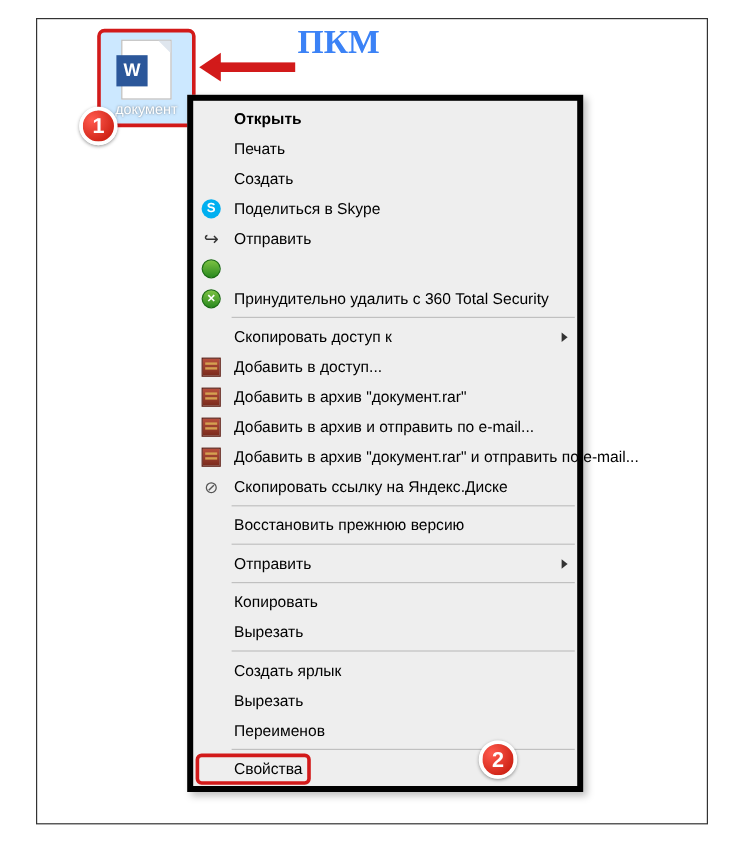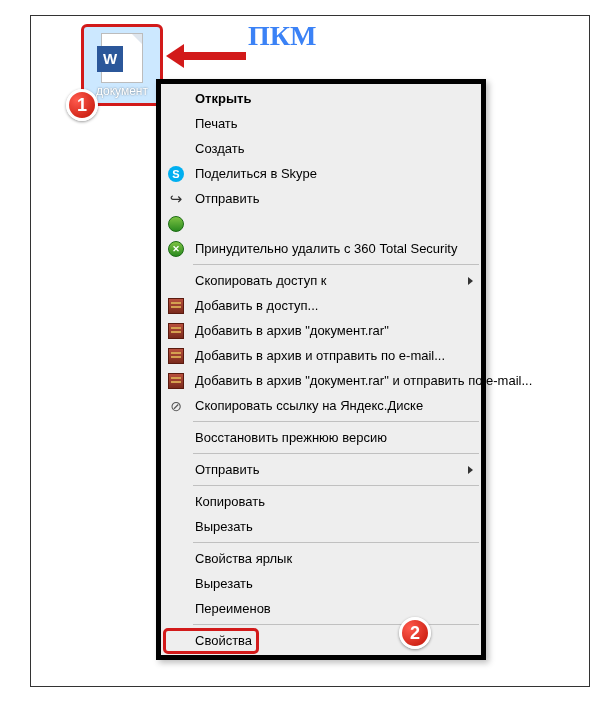--- a/index.html
+++ b/index.html
@@ -300,21 +300,21 @@
     </div>
     <div class="menu-item">
       <div class="menu-icon"></div>
       <div class="menu-label">Вырезать</div>
     </div>
 
     <div class="separator"></div>
 
     <div class="menu-item">
       <div class="menu-icon"></div>
-      <div class="menu-label">Свойства ярлык</div>
+      <div class="menu-label">Создать ярлык</div>
     </div>
     <div class="menu-item">
       <div class="menu-icon"></div>
       <div class="menu-label">Вырезать</div>
     </div>
     <div class="menu-item">
       <div class="menu-icon"></div>
       <div class="menu-label">Переименов</div>
     </div>
 

